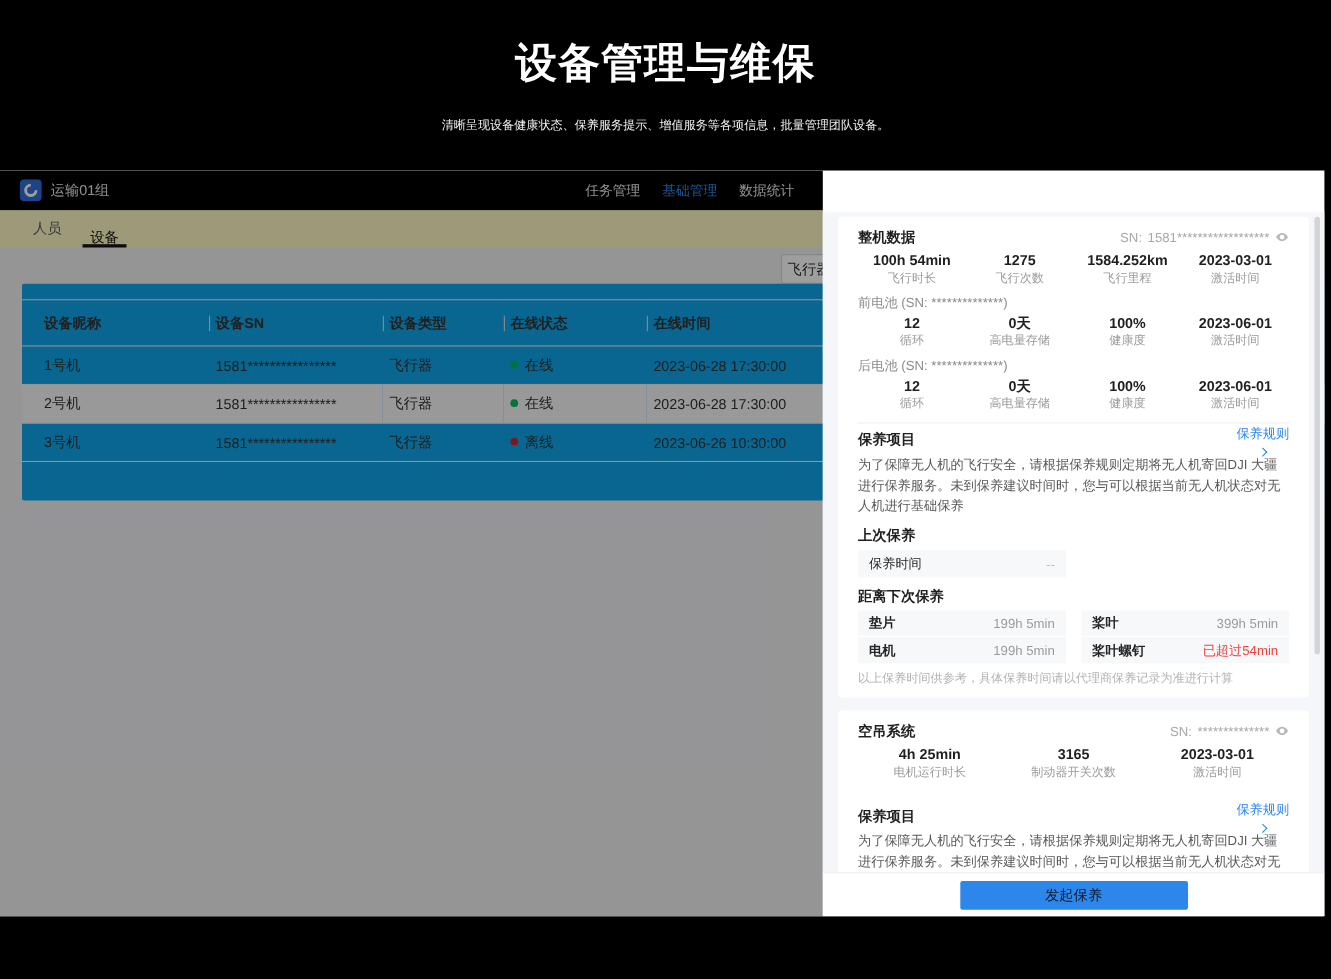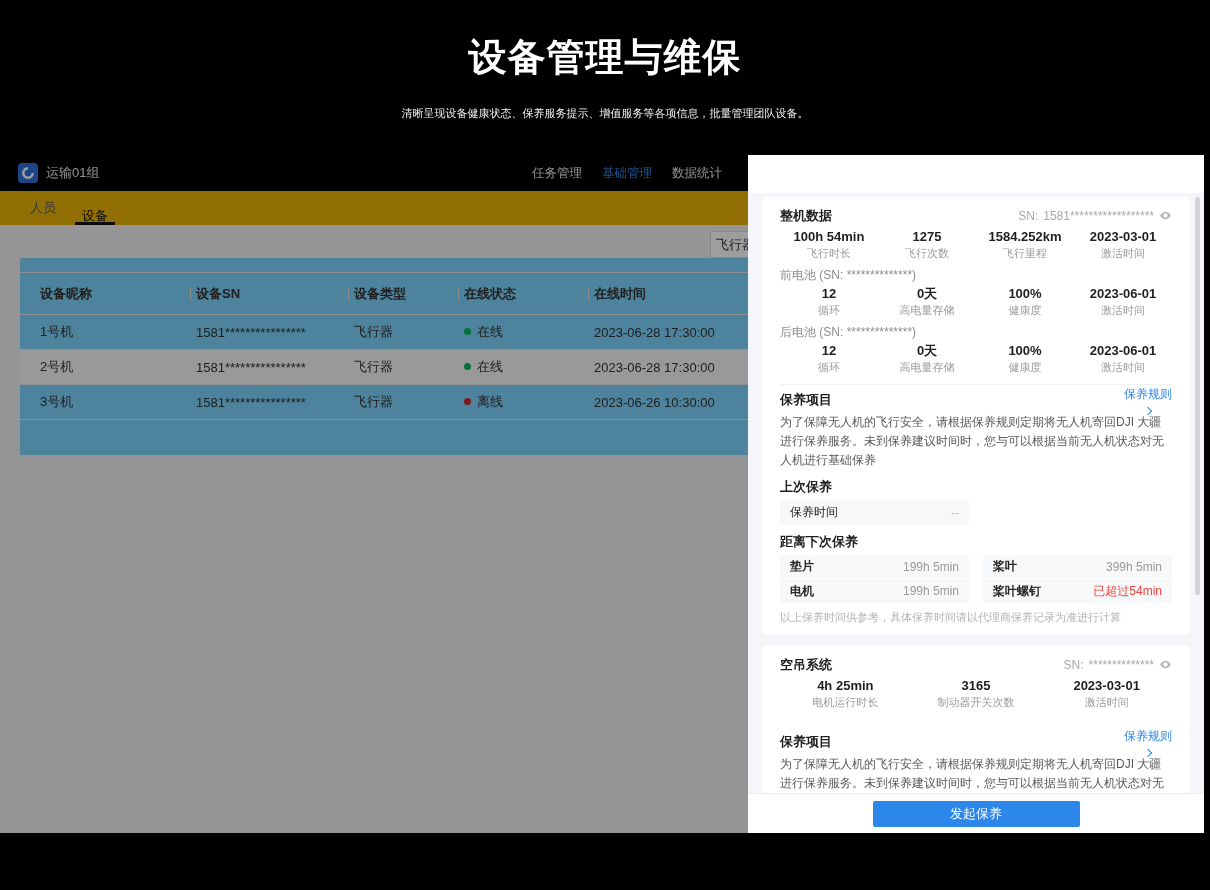--- a/index.html
+++ b/index.html
@@ -17,33 +17,33 @@
          background:#f0f1f3; overflow:hidden; }
 
   .app-header { position:absolute; left:0; top:0; width:100%; height:36px; background:#000;
                 display:flex; align-items:center; padding:0 18px; }
   .logo { width:20px; height:20px; margin-right:8px; flex:0 0 auto; }
   .team-name { color:#e8e8e8; font-size:13px; }
   .app-nav { position:absolute; left:532px; top:0; height:36px; display:flex; align-items:center; gap:20px; }
   .app-nav .nav-item { color:#e8e8e8; font-size:12.5px; cursor:pointer; }
   .app-nav .nav-item.active { color:#2d87ea; }
 
-  .tabbar { position:absolute; left:0; top:36px; width:100%; height:34px; background:#eab308;
+  .tabbar { position:absolute; left:0; top:36px; width:100%; height:34px; background:#fef9c3;
             display:flex; align-items:stretch; padding-left:30px; gap:26px; }
   .tab { display:flex; align-items:center; font-size:13px; color:#595959; position:relative; cursor:pointer; }
   .tab.active { color:#141414; font-weight:400;align-items:flex-end; }
   .tab.active::after { content:""; position:absolute; left:-7px; right:-7px; bottom:0; height:3px; background:#141414; }
 
   .content { position:absolute; left:0; top:70px; right:0; bottom:0; background:#f0f1f3; }
 
   .filter-select { position:absolute; top:6px; left:710px; width:110px; height:27px; background:#fff;
                    border:1px solid #d9d9d9; border-radius:2px; font-size:13px; color:#333;
                    display:flex; align-items:center; padding-left:5px; }
 
-  .table-card { position:absolute; top:33px; left:20px; right:0; height:197px; background:#7dd3fc; border-radius:2px; }
+  .table-card { position:absolute; top:33px; left:20px; right:0; height:197px; background:#0ea5e9; border-radius:2px; }
   table { border-collapse:collapse; width:100%; table-layout:fixed; margin-top:14px; }
   col.c1{width:170px} col.c2{width:158px} col.c3{width:110px} col.c4{width:130px} col.c5{width:auto}
   th { text-align:left; font-size:13px; font-weight:700; color:#333; height:42px;
        border-top:1px solid #e9e9e9; border-bottom:1px solid #e9e9e9; position:relative; }
   th,td { padding-left:6px; }
   th:first-child, td:first-child { padding-left:20px; }
   th + th::before { content:""; position:absolute; left:0; top:14px; height:14px; width:1px; background:#e0e0e0; }
   td { font-size:13px; color:#333; height:35px; border-bottom:1px solid #ededed; }
   tr.striped td { background:#f7f7f7; }
   .dot { display:inline-block; width:7px; height:7px; border-radius:50%; margin-right:6px; vertical-align:1px; }
@@ -97,21 +97,21 @@
            justify-content:space-between; padding:0 10px; }
   .mcell.top { border-bottom:1px solid #fff; }
   .mcell .k { font-size:12px; font-weight:700; color:#262626; }
   .mcell .v { font-size:12px; color:#9b9b9b; }
   .mcell .v.red { color:#f3413c; }
 
   .footnote { margin-top:8px; font-size:11px; color:#b3b3b3; line-height:12px; }
 
   .panel-footer { position:absolute; left:0; right:0; bottom:0; height:40px; background:#fff;
                   border-top:1px solid #ededed; display:flex; align-items:center; justify-content:center; }
-  .primary-btn { width:207px; height:26px; background:#2d87ea; color:#ffffff; border:none; border-radius:2px;
+  .primary-btn { width:207px; height:26px; background:#2d87ea; color:#0f172a; border:none; border-radius:2px;
                  font-size:13px; cursor:pointer; font-family:inherit; }
 
   .scroll-thumb { position:absolute; right:4px; top:42px; width:5px; height:398px;
                   background:#d4d4d8; border-radius:3px; cursor:pointer; }
 </style>
 </head>
 <body>
 
 <div class="hero-title">设备管理与维保</div>
 <div class="hero-sub">清晰呈现设备健康状态、保养服务提示、增值服务等各项信息，批量管理团队设备。</div>

